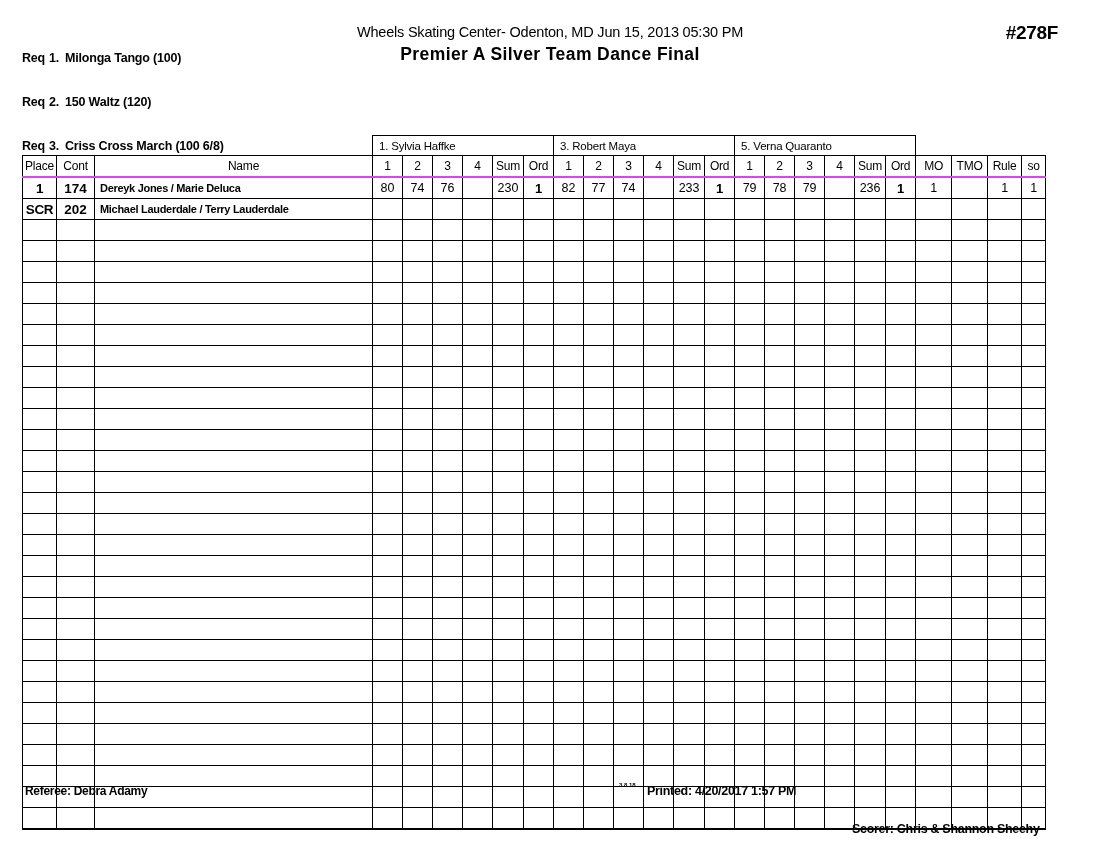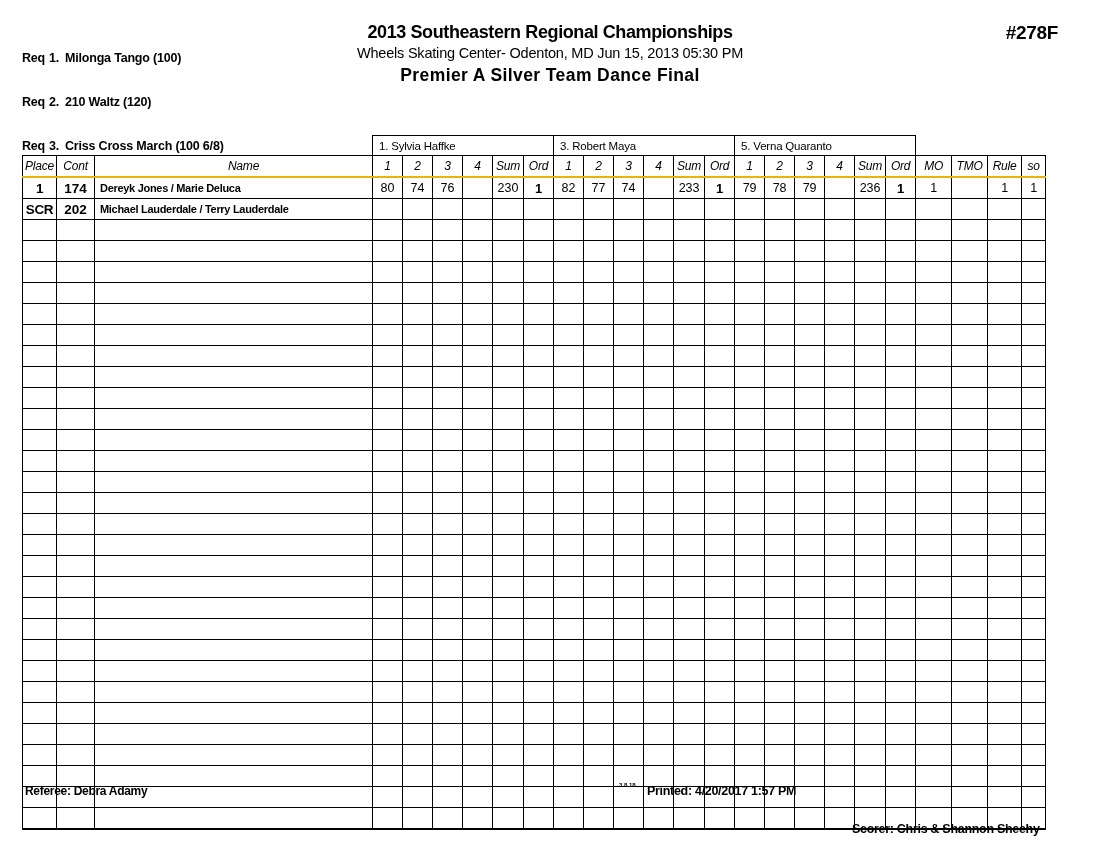--- a/index.html
+++ b/index.html
@@ -164,21 +164,21 @@
     font-weight: bold;
     font-size: 13px;
   }
   tr.data-row td.c-tail {
     font-weight: normal;
     font-size: 12.5px;
   }
   tr.empty-row td { height: 20px; }
 
   
-  tr.col-head td { border-bottom: 2px solid #eab308; font-style: italic; }
+  tr.col-head td { border-bottom: 2px solid #d946ef; }
   
   tr.last-row td { border-bottom: 2px solid #000; }
 
   
   #footer {
     position: absolute;
     left: 22px;
     top: 782px;
     width: 1096px;
     height: 20px;
@@ -222,31 +222,30 @@
   }
 </style>
 </head>
 <body>
 
 <div id="req-block">
   <span class="req-line">
     <span class="req-lbl">Req</span><span class="req-num">1.</span><span class="req-txt">Milonga Tango (100)</span>
   </span>
   <span class="req-line">
-    <span class="req-lbl">Req</span><span class="req-num">2.</span><span class="req-txt">210 Waltz (120)</span>
+    <span class="req-lbl">Req</span><span class="req-num">2.</span><span class="req-txt">150 Waltz (120)</span>
   </span>
   <span class="req-line">
     <span class="req-lbl">Req</span><span class="req-num">3.</span><span class="req-txt">Criss Cross March (100 6/8)</span>
   </span>
 </div>
 
 <div id="event-number">#278F</div>
 
 <div id="title-block">
-  <div class="t-meet">2013 Southeastern Regional Championships</div>
   <div class="t-venue">Wheels Skating Center- Odenton, MD  Jun 15, 2013  05:30 PM</div>
   <div class="t-event">Premier A Silver Team Dance Final</div>
 </div>
 
 <div id="sheet">
   <table class="grid">
     <colgroup>
       <col style="width:34px">
       <col style="width:38px">
       <col style="width:278px">

